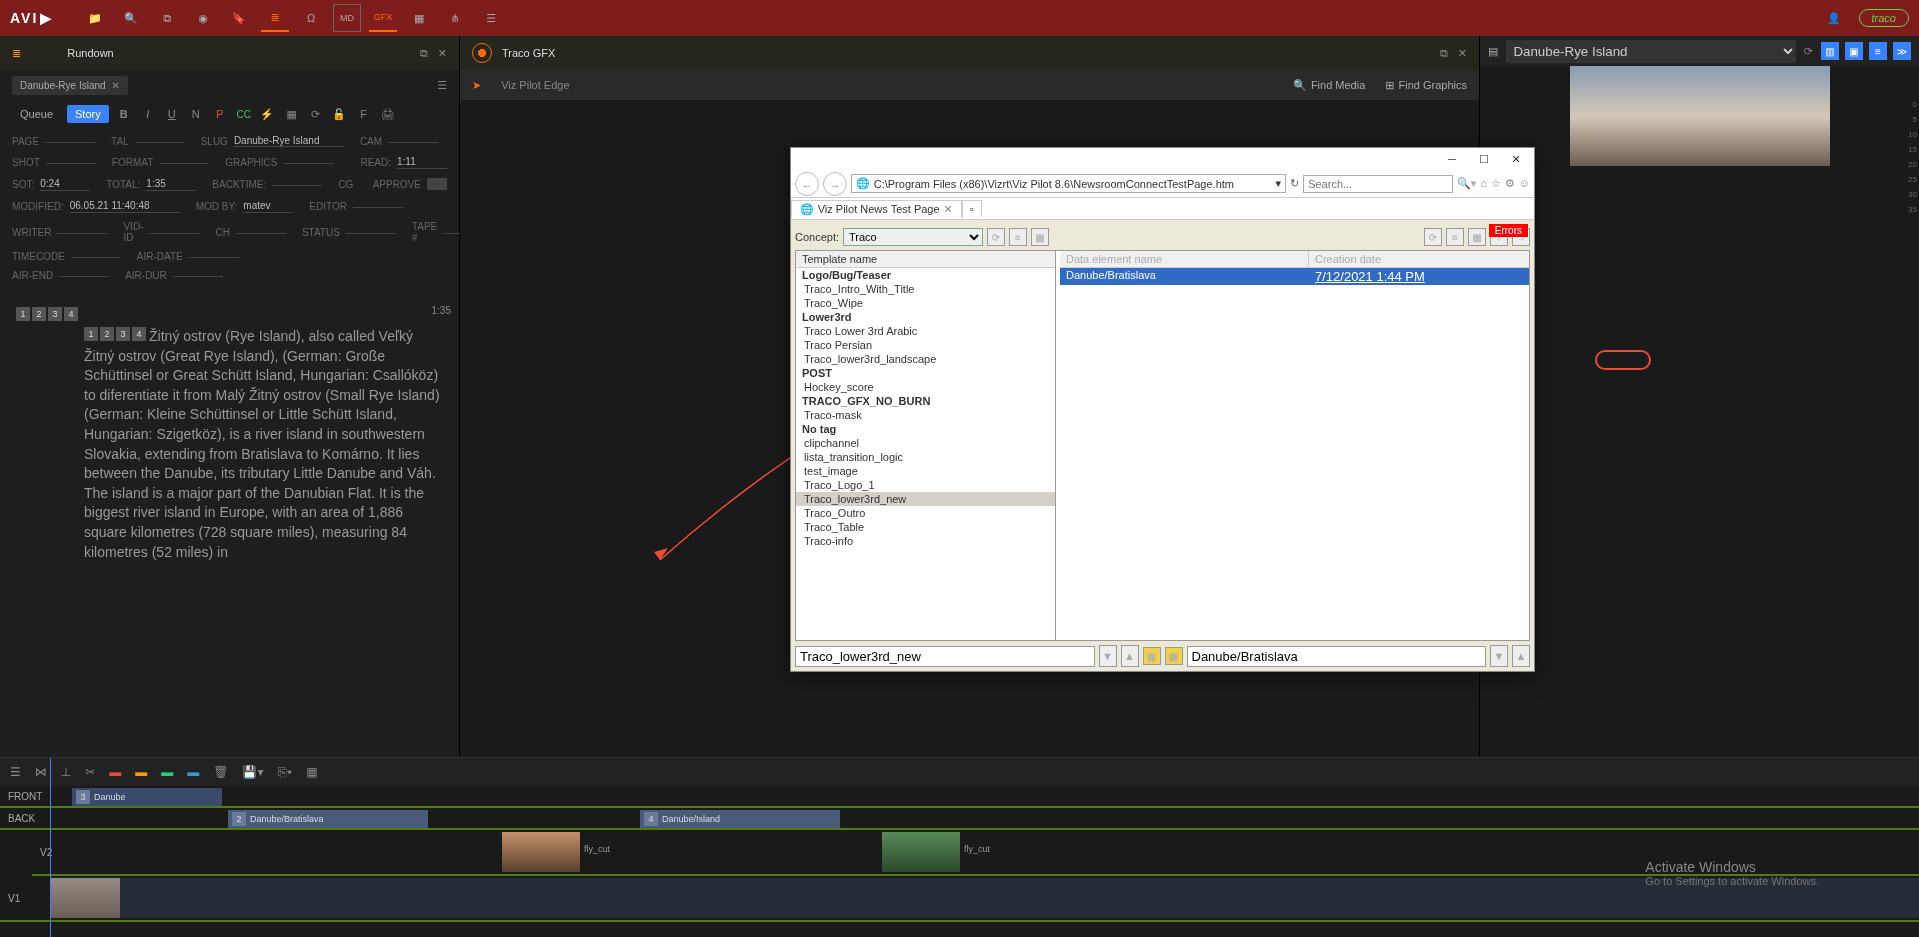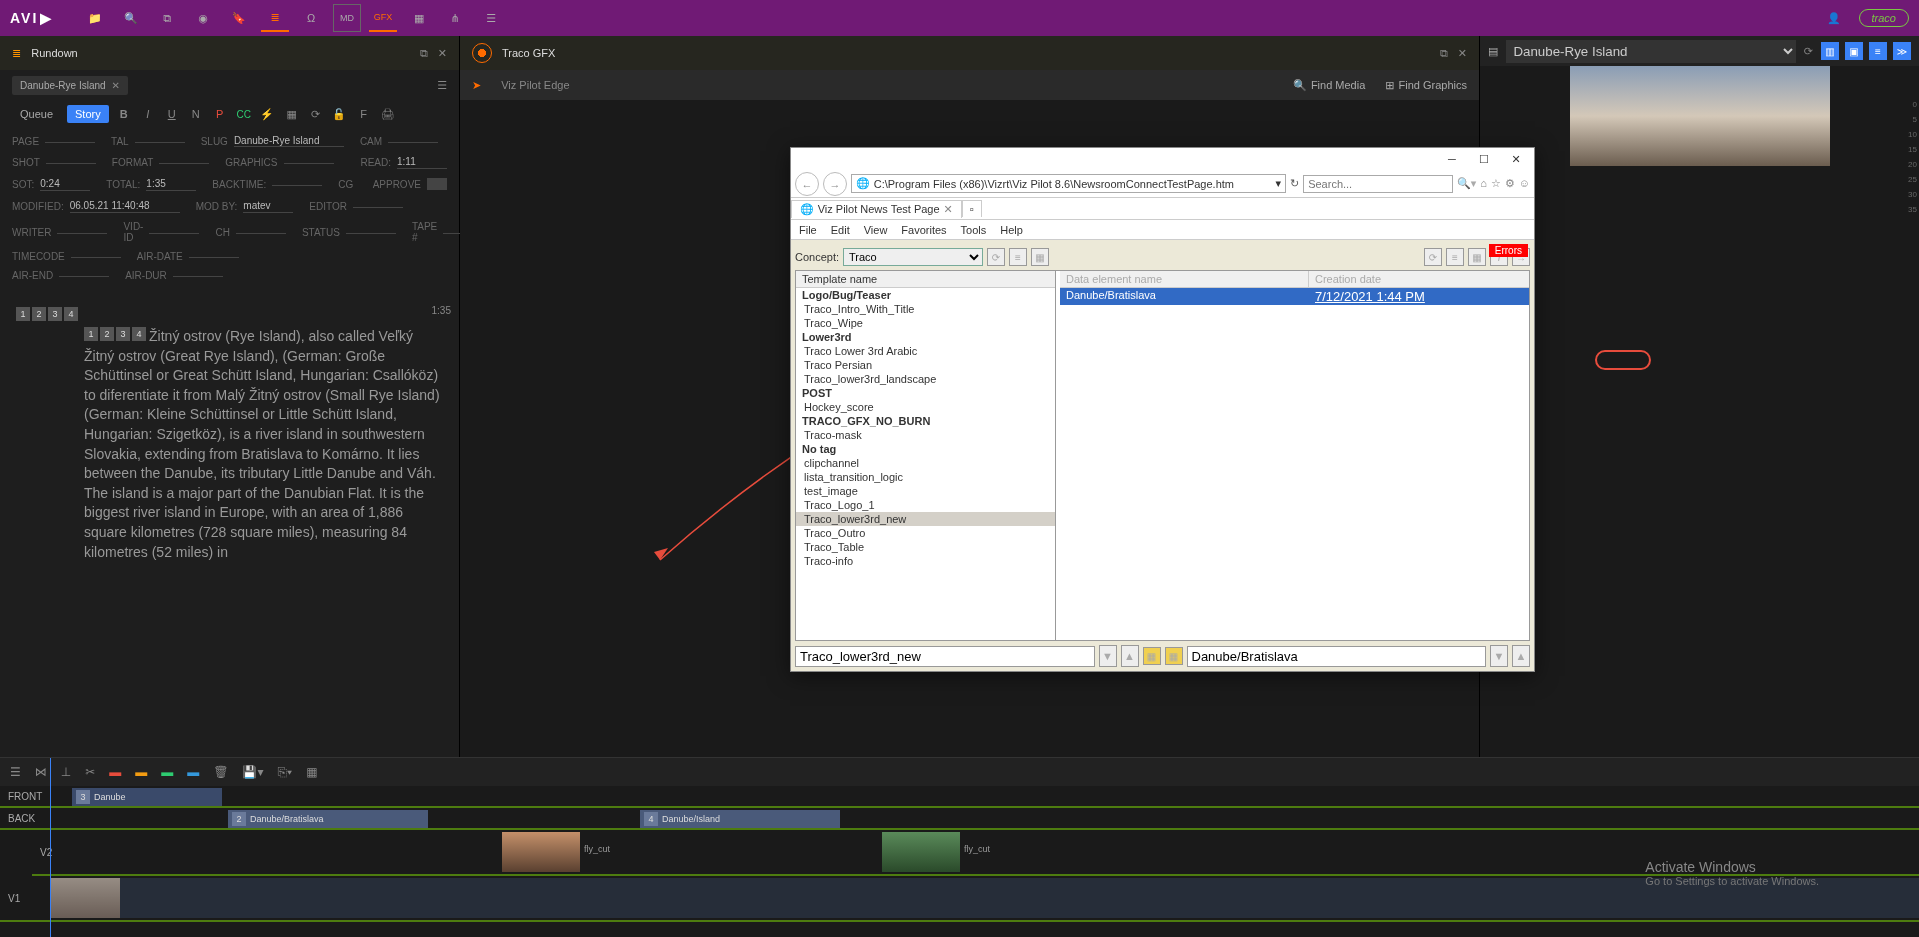--- a/index.html
+++ b/index.html
@@ -1,29 +1,29 @@
 <!DOCTYPE html>
 <html><head>
 <meta charset="utf-8">
 <style>
 * { margin:0; padding:0; box-sizing:border-box; font-family:Arial,sans-serif; }
 body { background:#1a1a1a; color:#aaa; font-size:11px; width:1919px; height:937px; overflow:hidden; position:relative; }
-.topbar { height:36px; background:#701a75; display:flex; align-items:center; padding:0 10px; gap:8px; }
+.topbar { height:36px; background:#7f1d1d; display:flex; align-items:center; padding:0 10px; gap:8px; }
 .avid-logo { font-weight:bold; color:#fff; letter-spacing:2px; font-size:14px; margin-right:20px; display:flex; align-items:center; }
 .avid-logo::after { content:"▶"; margin-left:2px; }
 .topicon { width:28px; height:28px; display:flex; align-items:center; justify-content:center; color:#aaa; cursor:pointer; }
 .topicon.active-orange { border-bottom:2px solid #ff6b00; color:#ff6b00; }
 .topright { margin-left:auto; display:flex; align-items:center; gap:10px; }
 .traco-logo { color:#7ac943; font-style:italic; padding:2px 12px; border:1px solid #7ac943; border-radius:12px; }
 
 .main-area { display:flex; height:calc(100% - 36px); }
 .left-panel { width:460px; background:#1e1e1e; display:flex; flex-direction:column; border-right:1px solid #000; }
 .panel-header { height:34px; display:flex; align-items:center; padding:0 12px; background:#26261f; gap:10px; }
 .panel-header-icon { color:#ff9500; }
-.panel-header-title { color:#ddd; flex:1; }
+.panel-header-title { color:#ddd; flex:1;margin-left:36px; }
 .panel-header-actions { display:flex; gap:10px; color:#888; }
 
 .tab-row { display:flex; align-items:center; padding:6px 12px; gap:8px; }
 .doc-tab { background:#333; padding:4px 8px; border-radius:2px; font-size:10px; display:flex; align-items:center; gap:6px; }
 .doc-tab .x { color:#888; cursor:pointer; }
 .hamburger { margin-left:auto; color:#888; cursor:pointer; }
 
 .toolbar-row { display:flex; align-items:center; padding:4px 12px; gap:6px; }
 .btn-queue { padding:3px 8px; color:#aaa; }
 .btn-story { padding:3px 8px; background:#3a82f7; color:#fff; border-radius:2px; }
@@ -480,28 +480,20 @@
     </div>
   </div>
   <div class="ie-tabs">
     <div class="ie-tab">
       <span>🌐</span>
       <span>Viz Pilot News Test Page</span>
       <span style="color:#888;">✕</span>
     </div>
     <div class="ie-tab" style="width:20px;justify-content:center;">▫</div>
   </div>
-  <div class="ie-menubar">
-    <span>File</span>
-    <span>Edit</span>
-    <span>View</span>
-    <span>Favorites</span>
-    <span>Tools</span>
-    <span>Help</span>
-  </div>
   <div class="ie-content" style="position:relative;">
     <div class="err-badge">Errors</div>
     <div class="concept-row">
       <span class="concept-label">Concept:</span>
       <select class="concept-select"><option>Traco</option></select>
       <div class="small-btn">⟳</div>
       <div class="small-btn">≡</div>
       <div class="small-btn">▦</div>
       <div style="flex:1;"></div>
       <div class="small-btn">⟳</div>

